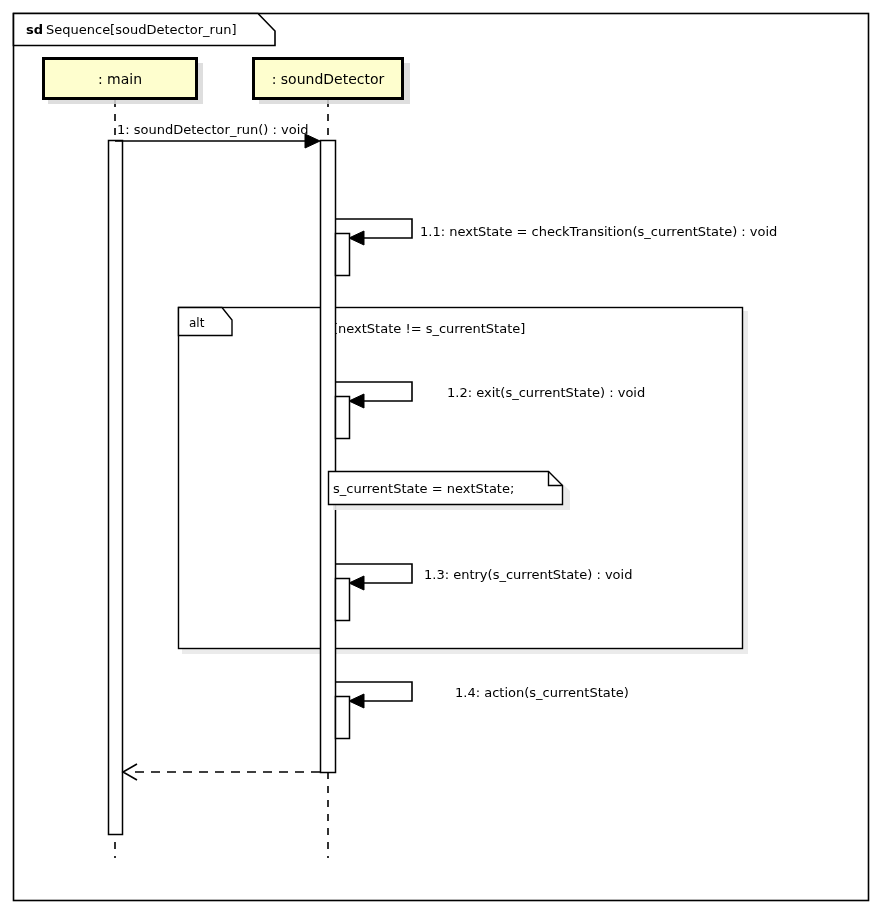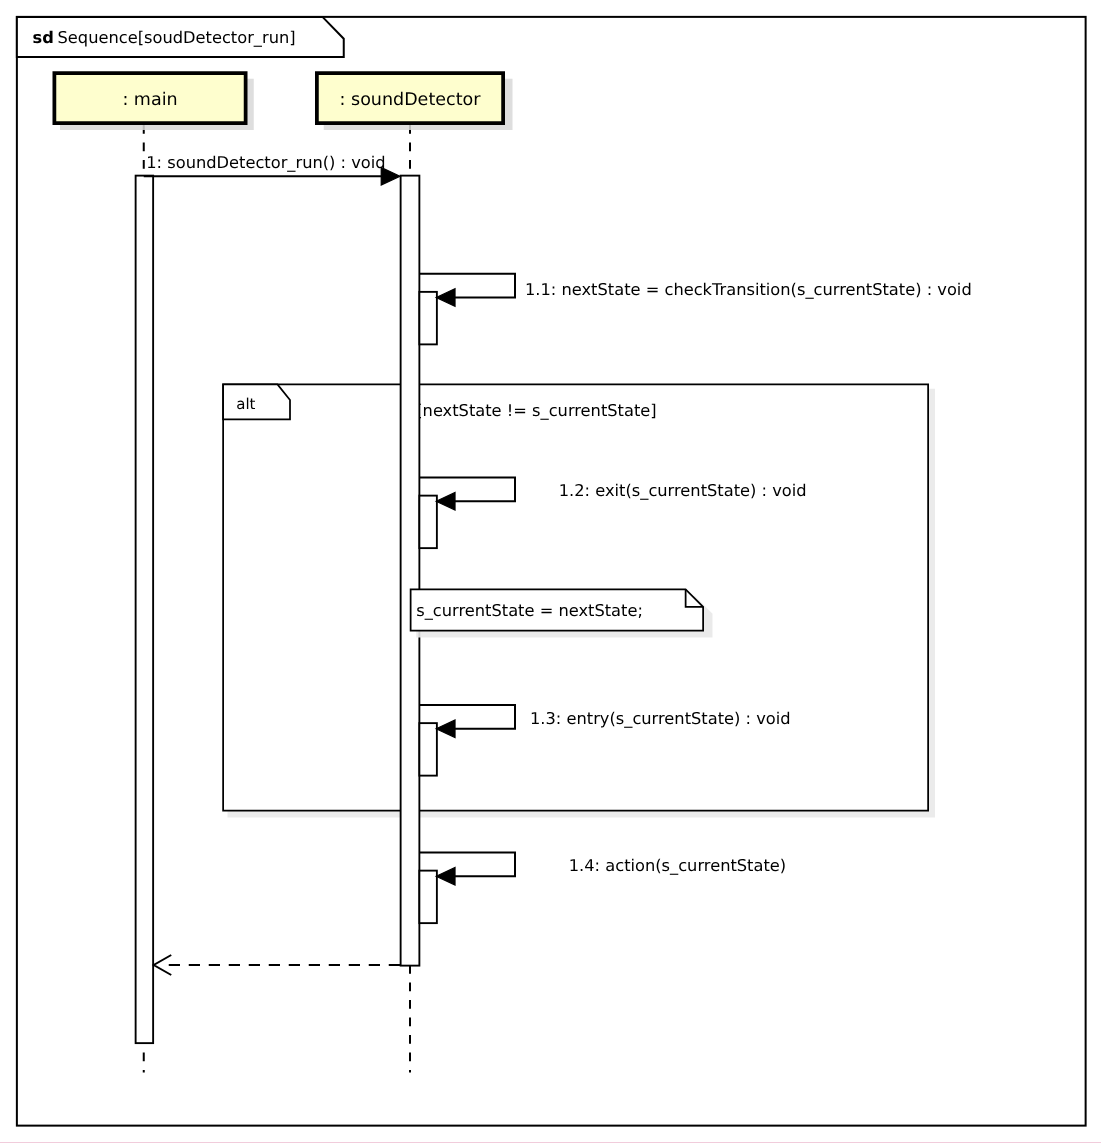--- a/index.html
+++ b/index.html
@@ -9,21 +9,21 @@
     background: #ffffff;
   }
   body {
     font-family: "DejaVu Sans", "Liberation Sans", sans-serif;
     -webkit-font-smoothing: antialiased;
   }
   #canvas {
     position: relative;
     width: 881px;
     height: 914px;
-    background: #be185d;
+    background: #22c55e;
     overflow: hidden;
   }
   svg#diagram {
     position: absolute;
     left: 0;
     top: 0;
     width: 881px;
     height: 914px;
     display: block;
   }

